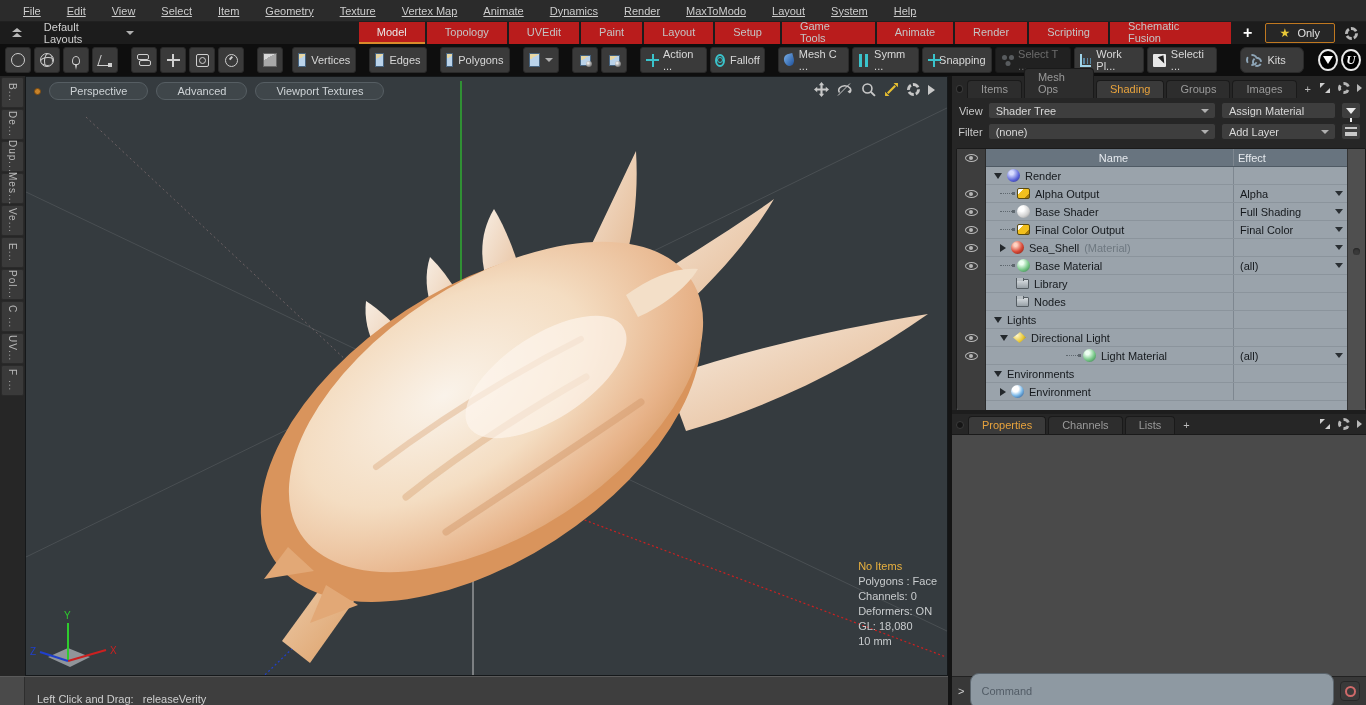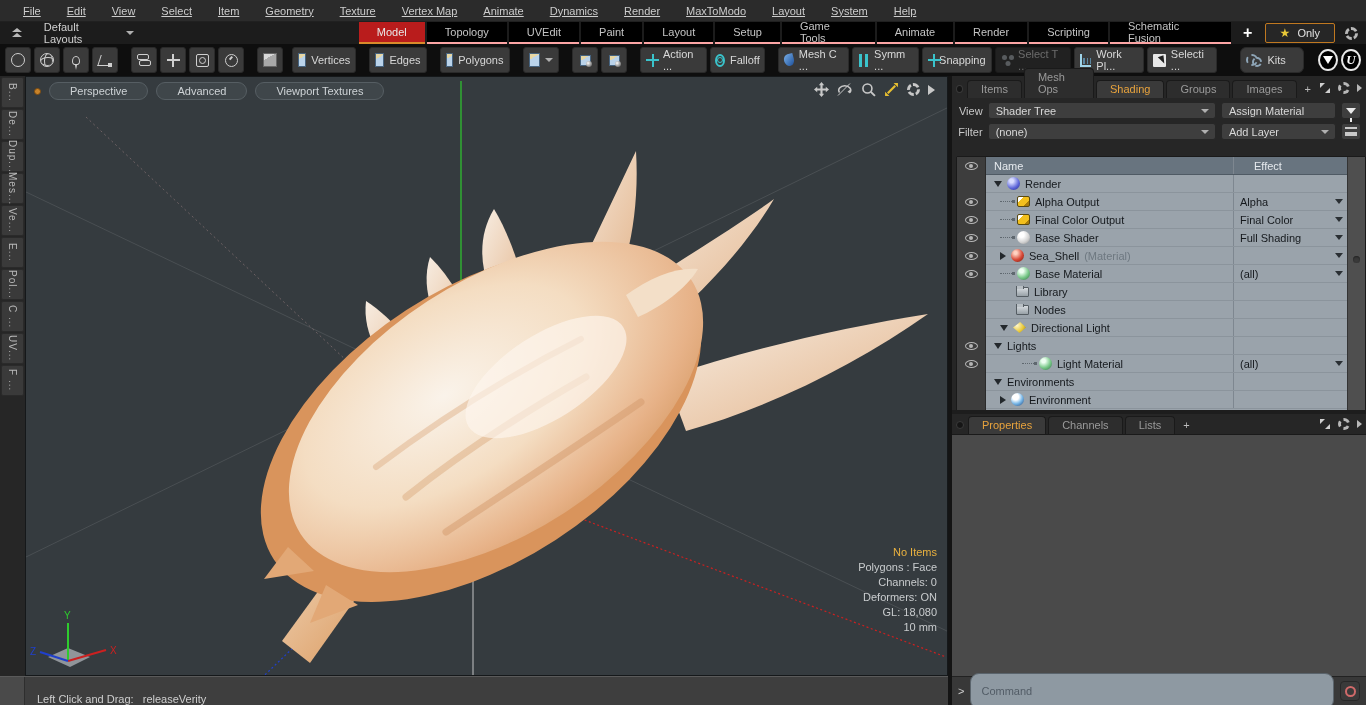--- a/index.html
+++ b/index.html
@@ -17,22 +17,22 @@
     display:flex;align-items:stretch;}
   .lb-up{width:34px;display:flex;align-items:center;justify-content:center;}
   .chev2{position:relative;width:10px;height:10px;}
   .chev2::before,.chev2::after{content:"";position:absolute;left:0;border-left:5px solid transparent;
     border-right:5px solid transparent;border-bottom:4px solid #b8b8b8;}
   .chev2::before{top:0;} .chev2::after{top:5px;}
   .lb-preset{display:flex;align-items:center;gap:6px;padding:0 10px;color:#d0d0d0;}
   .caret-down{width:0;height:0;border-left:4px solid transparent;border-right:4px solid transparent;
     border-top:4px solid #b0b0b0;display:inline-block;}
   .lb-tabs{display:flex;align-items:stretch;margin-left:215px;gap:2px;}
-  .lb-tab{display:flex;align-items:center;justify-content:center;padding:0 18px;background:#000000;
-    color:#c4c4c4;border-bottom:2px solid #fca5a5;}
+  .lb-tab{display:flex;align-items:center;justify-content:center;padding:0 18px;background:#b91c1c;
+    color:#c4c4c4;border-bottom:2px solid #b91c1c;}
   .lb-tab.active{background:#b91c1c;color:#e8e8e8;border-bottom:2px solid #d98a2b;}
   .lb-add{display:flex;align-items:center;justify-content:center;width:34px;color:#ffffff;
     font-size:16px;font-weight:bold;}
   .lb-right{margin-left:auto;display:flex;align-items:center;gap:10px;padding-right:8px;}
   .only-btn{display:flex;align-items:center;gap:7px;border:1px solid #c07820;background:#262626;
     padding:2px 14px;border-radius:2px;color:#e0e0e0;}
   .star{color:#e8c838;font-size:12px;}
   .gear-ico{width:13px;height:13px;border-radius:50%;border:3px dashed #b8b8b8;background:#1c1c1c;}
 
   
@@ -101,21 +101,21 @@
   .tb-tab span{writing-mode:vertical-rl;color:#b8b8b8;font-size:10px;letter-spacing:1px;}
 
   
   .viewport{position:absolute;left:25px;top:76px;width:923px;height:600px;background:#353b3f;overflow:hidden;
     border:1px solid #15181a;}
   .vp-modes{position:absolute;left:8px;top:5px;display:flex;align-items:center;gap:8px;z-index:5;}
   .led{width:7px;height:7px;border-radius:50%;background:#c8832a;border:1px solid #7a4a10;}
   .vp-pill{background:#3f464a;border:1px solid #565e63;border-radius:9px;color:#ced3d6;
     padding:2px 20px;text-align:center;}
   .vp-nav{position:absolute;right:12px;top:5px;display:flex;align-items:center;gap:8px;z-index:5;}
-  .vp-stats{position:absolute;right:10px;bottom:40px;text-align:right;line-height:15px;z-index:5;color:#c9ccce;}
+  .vp-stats{position:absolute;right:10px;bottom:26px;line-height:15px;z-index:5;color:#c9ccce;}
   .vp-stats .hl{color:#e9b13f;}
   .flyout{width:0;height:0;border-top:5px solid transparent;border-bottom:5px solid transparent;border-left:7px solid #c8c8c8;}
 
   
   .statusbar{position:absolute;left:0;top:676px;width:948px;height:44px;background:#3e3e3e;
     border-top:1px solid #5a5a5a;display:flex;align-items:center;}
   .sb-corner{width:25px;height:100%;background:#4a4a4a;border-right:1px solid #2e2e2e;}
   .sb-msg{margin-left:12px;color:#cfcfcf;white-space:pre;}
 
   
@@ -143,45 +143,45 @@
     color:#d8d8d8;display:flex;align-items:center;padding:0 7px;}
   .funnel-btn{margin-left:auto;width:22px;height:17px;background:#3e3e3e;border:1px solid #262626;
     border-radius:3px;display:flex;align-items:center;justify-content:center;}
   .funnel{width:0;height:0;border-left:5px solid transparent;border-right:5px solid transparent;
     border-top:6px solid #e8e8e8;position:relative;}
   .funnel::after{content:"";position:absolute;left:-1px;top:4px;width:2px;height:4px;background:#e8e8e8;}
   .lines-ico{width:12px;height:9px;border-top:2px solid #c8c8c8;border-bottom:2px solid #c8c8c8;position:relative;}
   .lines-ico::after{content:"";position:absolute;left:0;top:2.5px;width:100%;height:2px;background:#c8c8c8;}
 
   
-  .tree-wrap{position:absolute;left:4px;top:80px;width:410px;height:266px;background:#9aa3ab;
-    border-radius:0 0 6px 6px;overflow:hidden;border:1px solid #1a1a1a;}
+  .tree-wrap{position:absolute;left:4px;top:72px;width:410px;height:266px;background:#9aa3ab;
+    border-radius:0 0 6px 6px;overflow:hidden;border:1px solid #1a1a1a;text-align:center;}
   .gutter{position:absolute;left:0;top:0;width:29px;height:100%;background:#3d3d3d;border-right:1px solid #2a2a2a;}
   .gcell{height:18px;display:flex;align-items:center;justify-content:center;}
   .eye{display:inline-block;width:13px;height:8px;border:1px solid #b5b5b5;border-radius:50%;position:relative;}
   .eye::after{content:"";position:absolute;left:50%;top:50%;transform:translate(-50%,-50%);
     width:4px;height:4px;border-radius:50%;background:#b5b5b5;}
   .scrollgut{position:absolute;right:0;top:0;width:18px;height:100%;background:#4f4f4f;border-left:1px solid #333;
     display:flex;align-items:center;justify-content:center;}
   .scrolldot{width:7px;height:7px;border-radius:50%;background:#3a3a3a;box-shadow:inset 0 1px 2px #222;margin-top:-60px;}
   .tcontent{position:absolute;left:29px;top:0;right:18px;height:100%;}
   .thead{height:18px;background:#68747f;color:#e6eaee;display:flex;align-items:center;border-bottom:1px solid #4f5a64;}
   .thead .hname{padding-left:8px;flex:1;}
-  .thead .heffect{width:114px;padding-left:20px;border-left:1px solid #7e8790;align-self:stretch;display:flex;align-items:center;}
+  .thead .heffect{width:114px;padding-left:4px;border-left:1px solid #7e8790;align-self:stretch;display:flex;align-items:center;}
   .trow{height:18px;display:flex;align-items:center;border-bottom:1px solid #8b949c;color:#15191d;position:relative;}
   .tnamezone{flex:1;display:flex;align-items:center;gap:5px;overflow:hidden;}
   .teffectzone{width:114px;align-self:stretch;border-left:1px solid #7e8790;display:flex;align-items:center;
     padding-left:6px;position:relative;color:#15191d;}
   .tcaret{position:absolute;right:4px;width:0;height:0;border-left:4px solid transparent;
     border-right:4px solid transparent;border-top:5px solid #2a2f33;}
   .twirl-o{width:0;height:0;border-left:4px solid transparent;border-right:4px solid transparent;border-top:6px solid #23282c;}
   .twirl-c{width:0;height:0;border-top:4px solid transparent;border-bottom:4px solid transparent;border-left:6px solid #23282c;}
   .conn{width:12px;height:1px;border-bottom:1px dotted #5f686f;position:relative;}
   .conn::after{content:"";position:absolute;right:-3px;top:-1.5px;width:3px;height:3px;background:#5f686f;}
-  .i1{padding-left:8px;} .i2{padding-left:14px;} .i2b{padding-left:30px;} .i3{padding-left:36px;}
+  .i1{padding-left:8px;} .i2{padding-left:14px;} .i2b{padding-left:30px;} .i3{padding-left:36px;margin-left:44px;}
   .ticon{width:13px;height:13px;border-radius:50%;flex:none;}
   .ticon[data-icon="sphere-render"]{background:radial-gradient(circle at 35% 30%,#d8dcff 0 15%,#5a63d8 60%,#262c7e);}
   .ticon[data-icon="image-output"]{width:13px;height:11px;border-radius:2px;border:1px solid #5a4a10;
     background:linear-gradient(135deg,#ffffff 0 28%,#f2c01e 28% 75%,#a87c0a 75%);}
   .ticon[data-icon="sphere-white"]{background:radial-gradient(circle at 35% 30%,#ffffff 0 20%,#d2d2d2 60%,#888888);}
   .ticon[data-icon="sphere-red"]{background:radial-gradient(circle at 35% 30%,#ffd2c2 0 12%,#d84a38 55%,#701408);}
   .ticon[data-icon="sphere-green"]{background:radial-gradient(circle at 35% 30%,#eefff2 0 15%,#7ac98a 55%,#2a6e3e);}
   .ticon[data-icon="sphere-env"]{background:radial-gradient(circle at 35% 30%,#ffffff 0 25%,#7ab8e8 55%,#173f78);}
   .ticon[data-icon="folder"]{width:13px;height:10px;border-radius:1px;border:1px solid #555d63;
     background:linear-gradient(#d6dbdf,#98a1a7);position:relative;}
@@ -611,36 +611,36 @@
             <span>Alpha Output</span>
             </div>
           <div class="teffectzone">
               <span>Alpha</span>
               <span class="tcaret"></span>
             </div>
         </div>
         <div class="trow">
           <div class="tnamezone i2">
               <span class="conn"></span>
+            <span class="ticon" data-icon="sphere-white"></span>
+            <span>Base Shader</span>
+            </div>
+          <div class="teffectzone">
+              <span>Full Shading</span>
+              <span class="tcaret"></span>
+            </div>
+        </div>
+        <div class="trow">
+          <div class="tnamezone i2">
+              <span class="conn"></span>
             <span class="ticon" data-icon="image-output"></span>
             <span>Final Color Output</span>
             </div>
           <div class="teffectzone">
               <span>Final Color</span>
-              <span class="tcaret"></span>
-            </div>
-        </div>
-        <div class="trow">
-          <div class="tnamezone i2">
-              <span class="conn"></span>
-            <span class="ticon" data-icon="sphere-white"></span>
-            <span>Base Shader</span>
-            </div>
-          <div class="teffectzone">
-              <span>Full Shading</span>
               <span class="tcaret"></span>
             </div>
         </div>
         <div class="trow">
           <div class="tnamezone i2">
               <span class="twirl-c"></span>
             <span class="ticon" data-icon="sphere-red"></span>
             <span>Sea_Shell</span>
             <span class="tsuffix">(Material)</span>
             </div>
@@ -668,31 +668,31 @@
           <div class="teffectzone"></div>
         </div>
         <div class="trow">
           <div class="tnamezone i2b">
               <span class="ticon" data-icon="folder"></span>
             <span>Nodes</span>
             </div>
           <div class="teffectzone"></div>
         </div>
         <div class="trow">
+          <div class="tnamezone i1">
+              <span class="twirl-o"></span>
+            <span>Lights</span>
+            </div>
+          <div class="teffectzone"></div>
+        </div>
+        <div class="trow">
           <div class="tnamezone i2">
               <span class="twirl-o"></span>
             <span class="ticon" data-icon="light"></span>
             <span>Directional Light</span>
-            </div>
-          <div class="teffectzone"></div>
-        </div>
-        <div class="trow">
-          <div class="tnamezone i1">
-              <span class="twirl-o"></span>
-            <span>Lights</span>
             </div>
           <div class="teffectzone"></div>
         </div>
         <div class="trow">
           <div class="tnamezone i3">
               <span class="conn"></span>
             <span class="ticon" data-icon="sphere-green"></span>
             <span>Light Material</span>
             </div>
           <div class="teffectzone">

